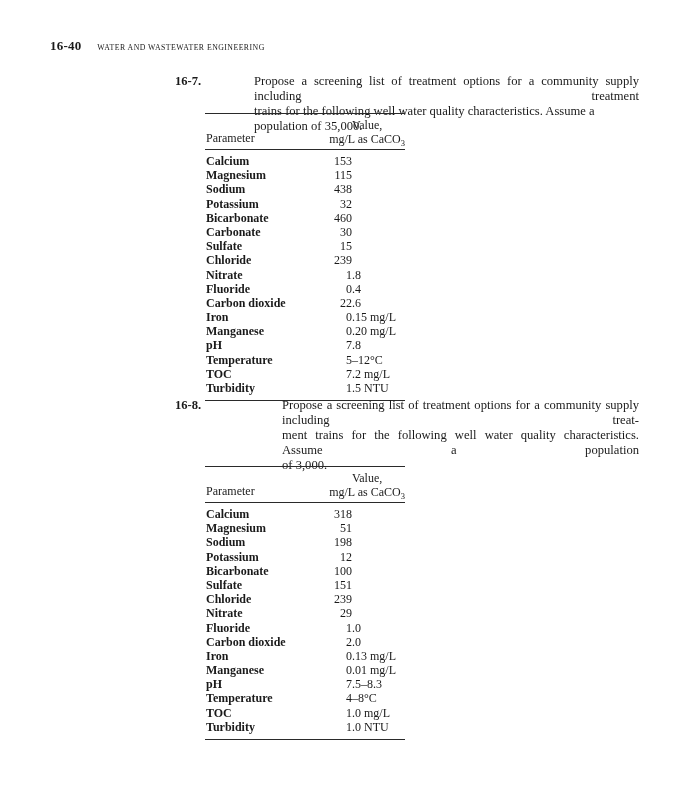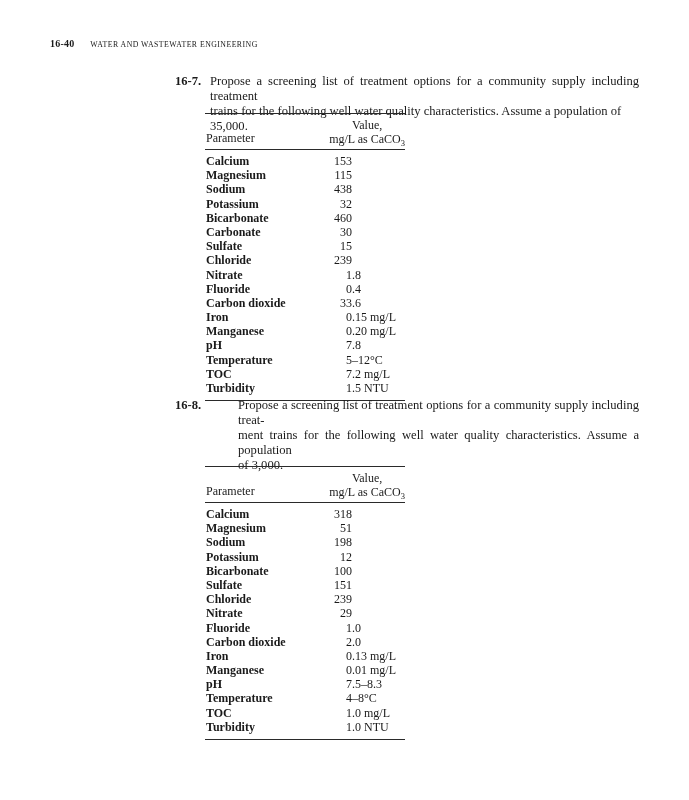--- a/index.html
+++ b/index.html
@@ -15,36 +15,36 @@
 
   
   .running-head {
     position: absolute;
     top: 38px;
     left: 50px;
     display: flex;
     align-items: baseline;
     gap: 16px;
   }
-  .page-num { font-size: 10px; font-weight: bold; letter-spacing: 0.2px; }
+  .page-num { font-size: 13px; font-weight: bold; letter-spacing: 0.2px; }
   .running-title { font-size: 7.8px; letter-spacing: 0.45px; }
 
   
   .problem {
     position: absolute;
     left: 175px;
     width: 464px;
     display: flex;
     font-size: 12.6px;
     line-height: 15px;
   }
   #problem-1 { top: 74px; }
   #problem-2 { top: 398px; gap: 28px; }
   .problem-num { width: 35px; flex: 0 0 35px; font-weight: bold; }
-  .problem-text { flex: 1; }
+  .problem-text { flex: 1; margin-left: 44px; }
   .problem-text .line { text-align: left; }
   .problem-text .line.just { text-align: justify; text-align-last: justify; }
 
   
   .data-table {
     position: absolute;
     left: 205px;
     width: 200px;
     font-size: 12px;
   }
@@ -160,21 +160,21 @@
         <div class="row">
           <span class="param">Fluoride</span>
           <span class="val">
             <span class="vint">0</span>
             <span class="vrest">.4</span>
           </span>
         </div>
         <div class="row">
           <span class="param">Carbon dioxide</span>
           <span class="val">
-            <span class="vint">33</span>
+            <span class="vint">22</span>
             <span class="vrest">.6</span>
           </span>
         </div>
         <div class="row">
           <span class="param">Iron</span>
           <span class="val">
             <span class="vint">0</span>
             <span class="vrest">.15 mg/L</span>
           </span>
         </div>

